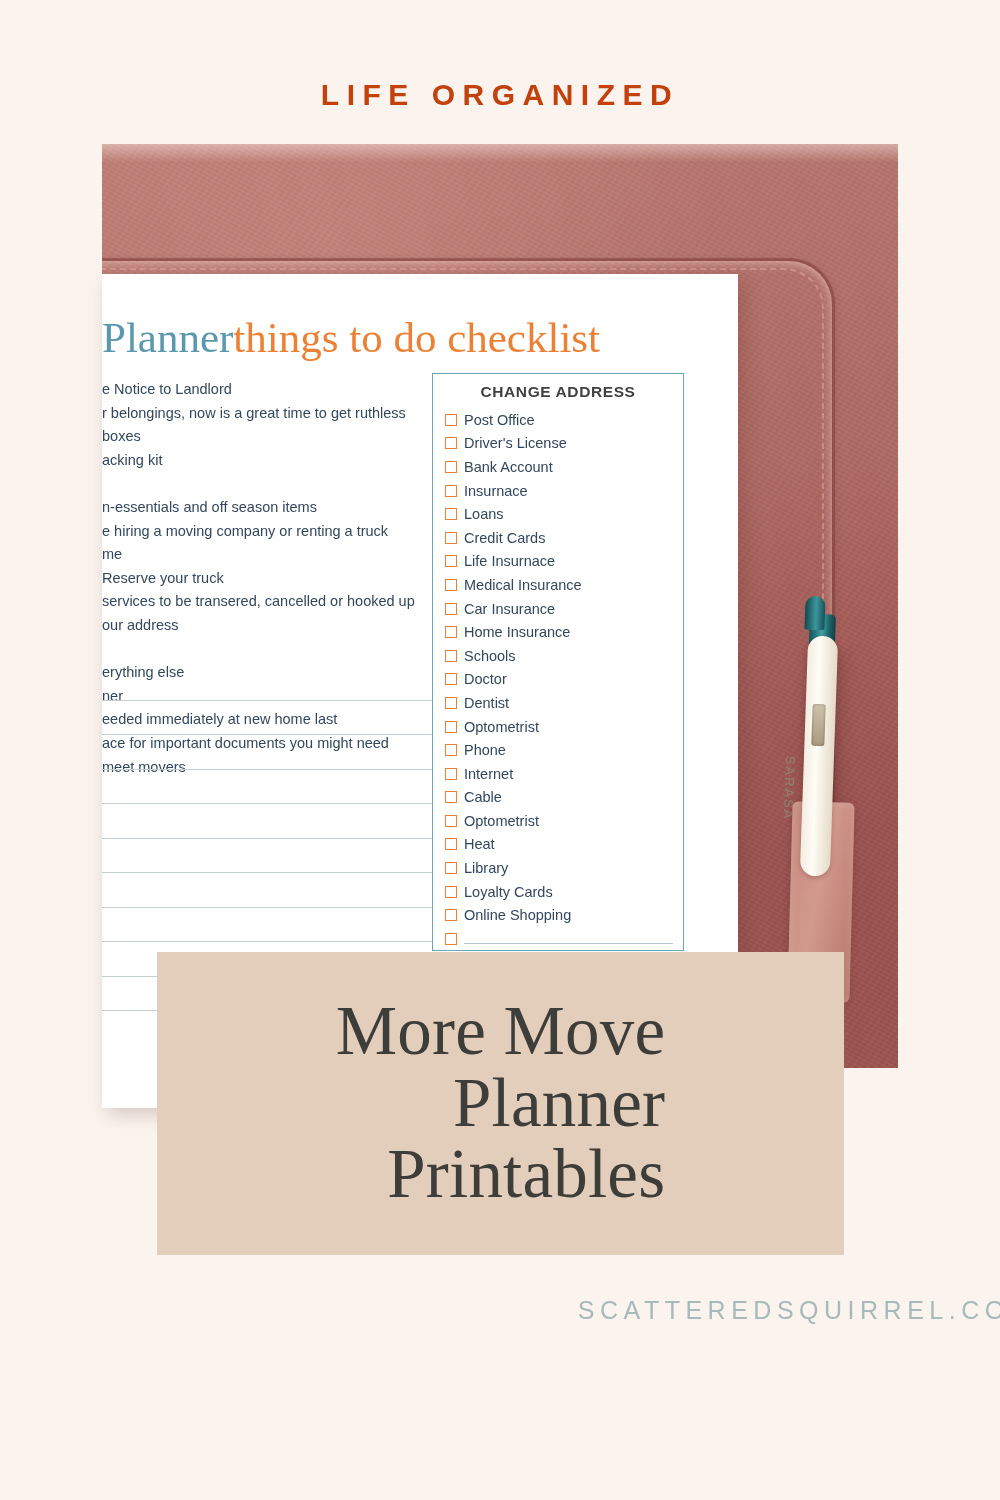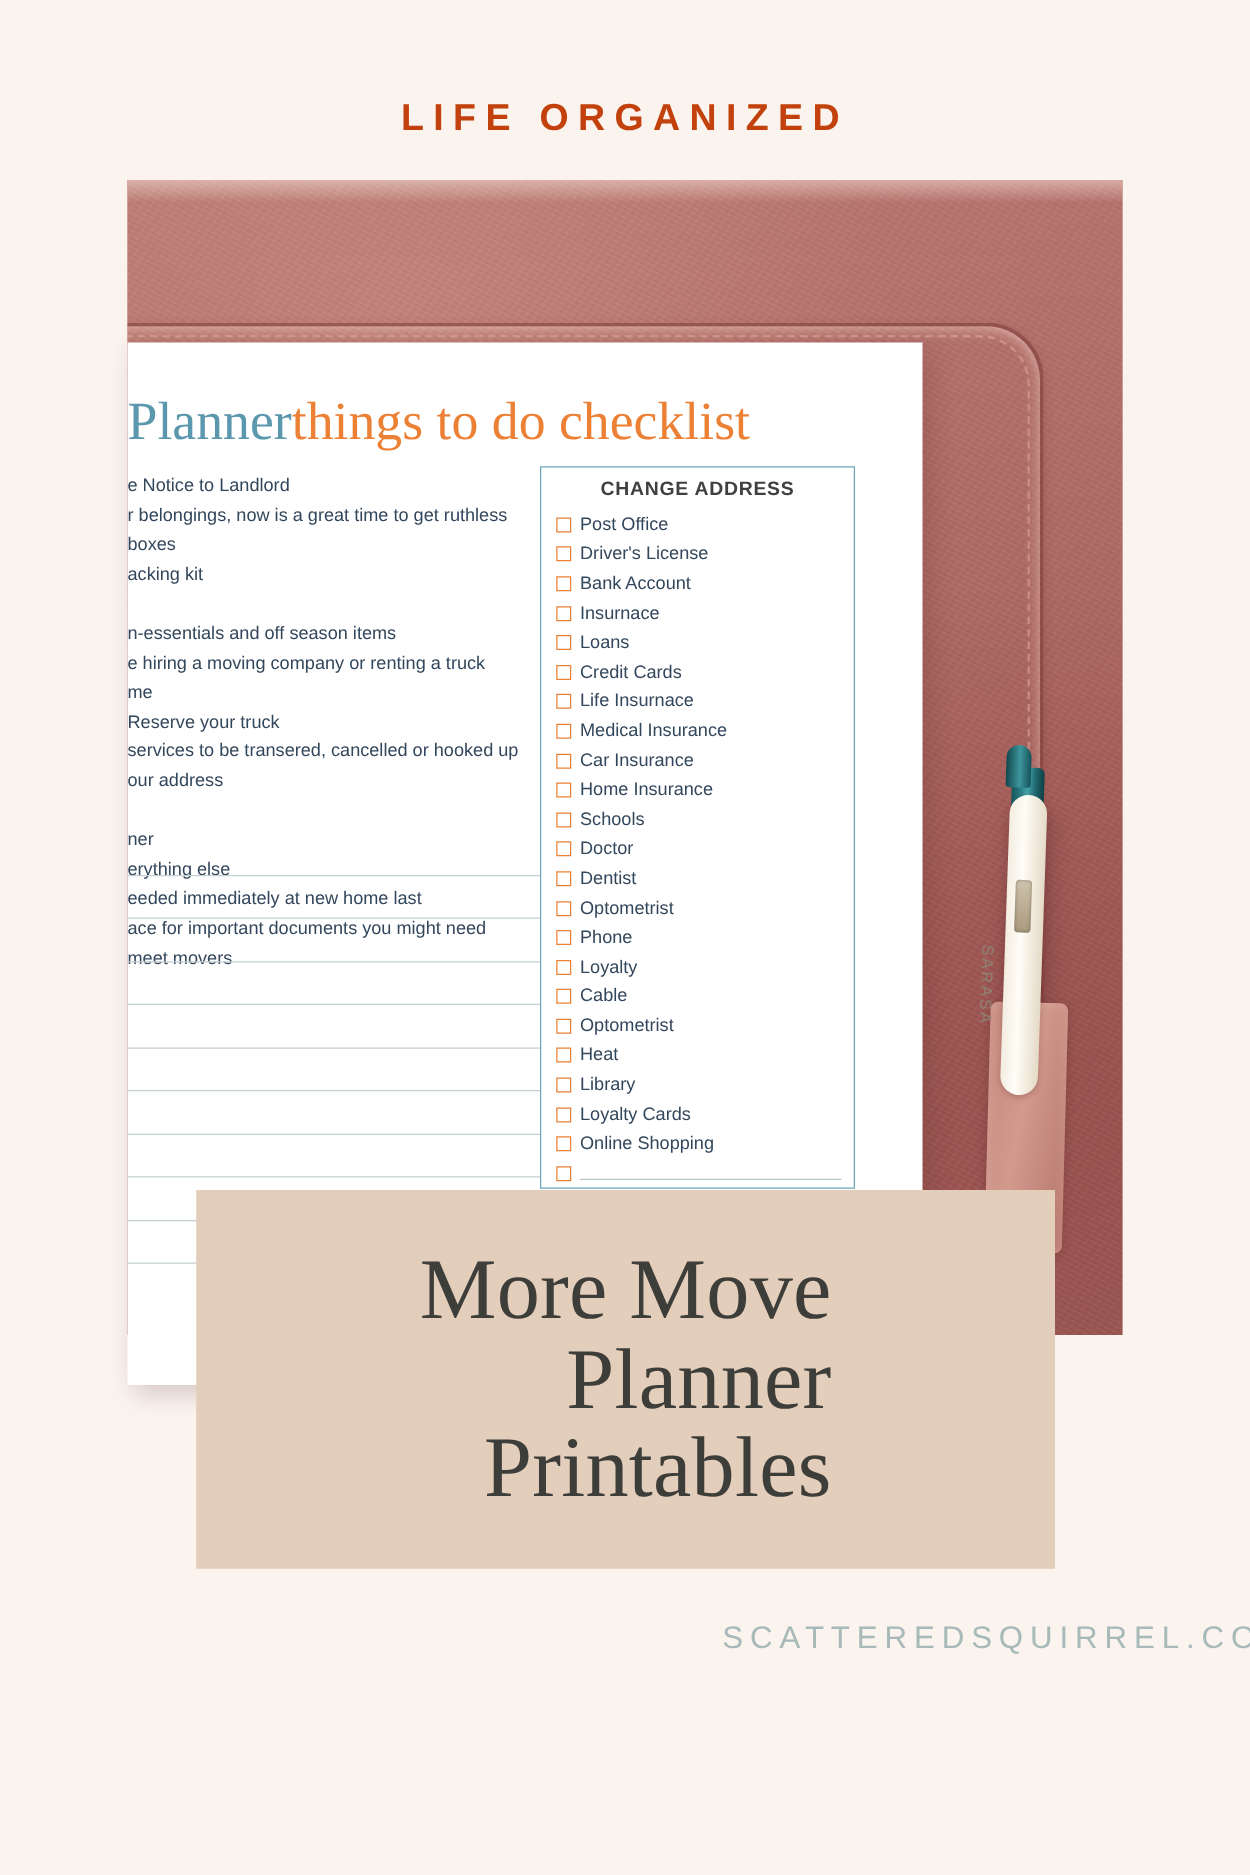--- a/index.html
+++ b/index.html
@@ -367,22 +367,22 @@
           <div class="todo-item">boxes</div>
           <div class="todo-item">acking kit</div>
           <div class="todo-item spacer">&nbsp;</div>
           <div class="todo-item">n-essentials and off season items</div>
           <div class="todo-item">e hiring a moving company or renting a truck</div>
           <div class="todo-item">me</div>
           <div class="todo-item">Reserve your truck</div>
           <div class="todo-item">services to be transered, cancelled or hooked up</div>
           <div class="todo-item">our address</div>
           <div class="todo-item spacer">&nbsp;</div>
+          <div class="todo-item">erything else</div>
           <div class="todo-item">ner</div>
-          <div class="todo-item">erything else</div>
           <div class="todo-item">eeded immediately at new home last</div>
           <div class="todo-item">ace for important documents you might need</div>
           <div class="todo-item">meet movers</div>
         </div>
 
       <div class="write-lines">
           <div class="wline"></div>
           <div class="wline"></div>
           <div class="wline"></div>
           <div class="wline"></div>
@@ -452,21 +452,21 @@
             <li class="addr-item">
               <span class="cbox"></span>
               <span>Optometrist</span>
             </li>
             <li class="addr-item">
               <span class="cbox"></span>
               <span>Phone</span>
             </li>
             <li class="addr-item">
               <span class="cbox"></span>
-              <span>Loyalty</span>
+              <span>Internet</span>
             </li>
             <li class="addr-item">
               <span class="cbox"></span>
               <span>Cable</span>
             </li>
             <li class="addr-item">
               <span class="cbox"></span>
               <span>Optometrist</span>
             </li>
             <li class="addr-item">

